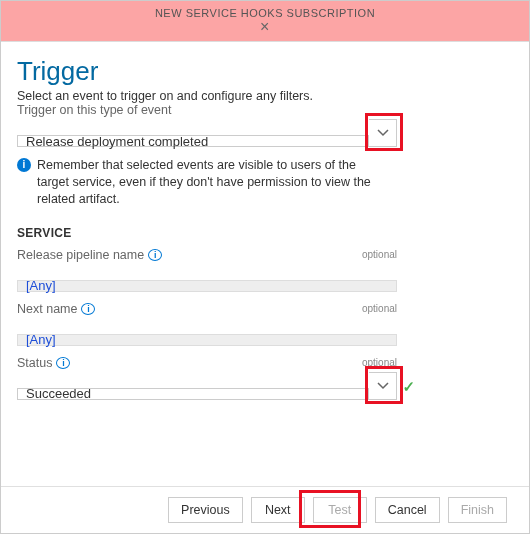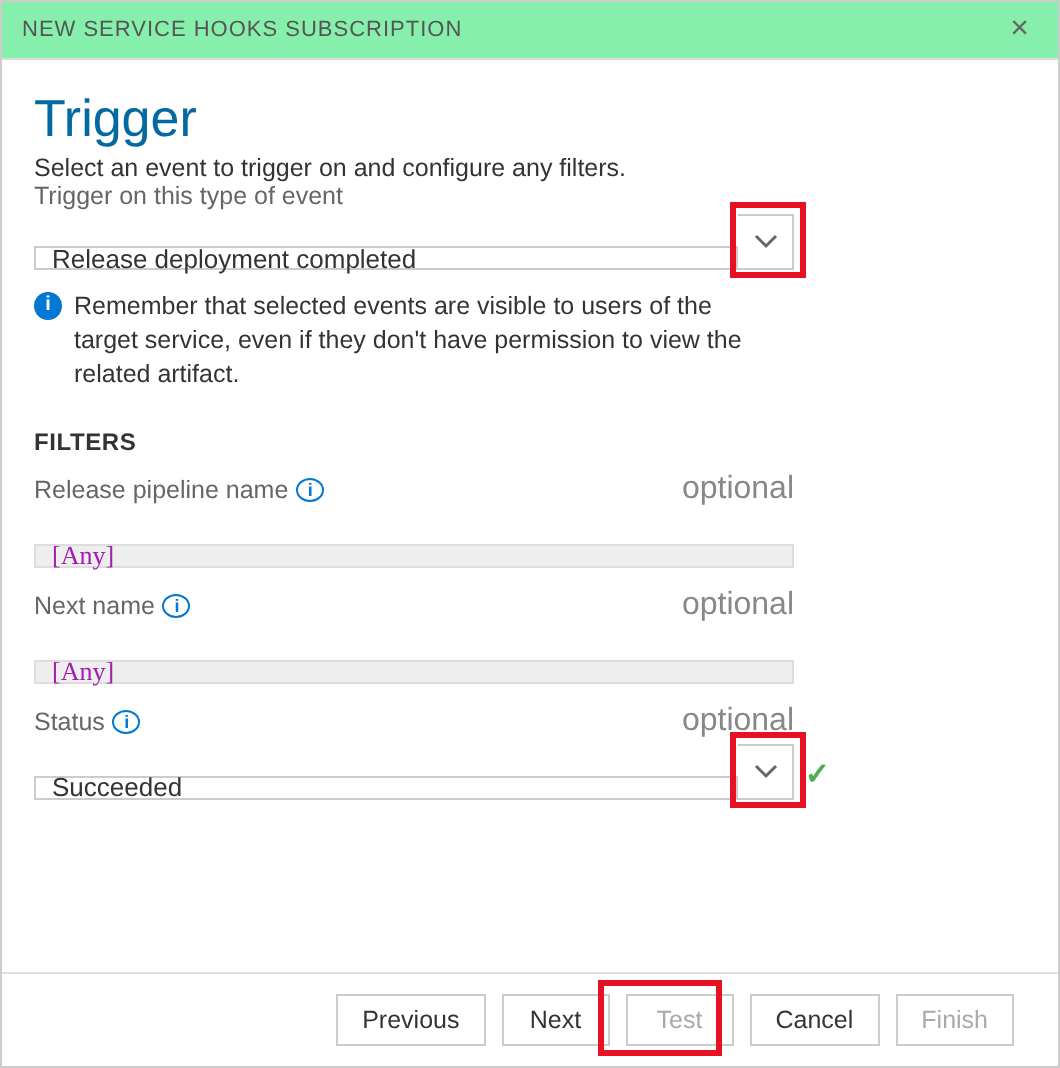--- a/index.html
+++ b/index.html
@@ -15,26 +15,27 @@
     height: 534px;
     border: 1px solid #ccc;
     position: relative;
     display: flex;
     flex-direction: column;
   }
   .titlebar {
     display: flex;
     align-items: center;
     justify-content: space-between;
-    background: #86efac;
+    background: #fca5a5;
     border-bottom: 1px solid #ddd;
     padding: 6px 10px;
     font-size: 11px;
     letter-spacing: 0.5px;
     color: #555;
+    flex-direction: column;
   }
   .titlebar .close {
     font-size: 16px;
     color: #666;
     cursor: pointer;
     padding: 0 4px;
     line-height: 1;
   }
   .content {
     padding: 14px 16px 0 16px;
@@ -54,21 +55,21 @@
   .field-label {
     font-size: 12.5px;
     color: #666;
     margin-bottom: 2px;
     display: flex;
     align-items: center;
     gap: 4px;
   }
   .optional-tag {
     margin-left: auto;
-    font-size: 16px;
+    font-size: 10px;
     color: #888;
   }
   .select-wrap {
     position: relative;
     display: flex;
     align-items: stretch;
     height: 28px;
     margin-bottom: 10px;
   }
   .select-box {
@@ -76,23 +77,22 @@
     border: 1px solid #ccc;
     padding: 4px 8px;
     font-size: 13px;
     background: #fff;
     display: flex;
     align-items: center;
     margin-top: 16px;
   }
   .select-box.readonly {
     background: #eee;
-    color: #a21caf;
+    color: #1d4ed8;
     border-color: #ddd;
-    font-family: Liberation Serif, serif;
   }
   .chevron-btn {
     width: 28px;
     border: 1px solid #ccc;
     border-left: none;
     display: flex;
     align-items: center;
     justify-content: center;
     background: #fff;
     cursor: pointer;
@@ -201,21 +201,21 @@
             </svg>
         </div>
         <div class="highlight-box" style="right:-6px; top:-6px; width:38px; height:38px;"></div>
       </div>
 
       <div class="info-row">
         <span class="info-icon">i</span>
         <span>Remember that selected events are visible to users of the target service, even if they don't have permission to view the related artifact.</span>
       </div>
 
-      <div class="filters-heading">FILTERS</div>
+      <div class="filters-heading">SERVICE</div>
 
       <div class="filters-area">
 
         <div class="field-label">
           <span>Release pipeline name</span>
           <span class="info-icon small">i</span>
           <span class="optional-tag">optional</span>
         </div>
         <div class="select-wrap">
           <div class="select-box readonly">[Any]</div>

